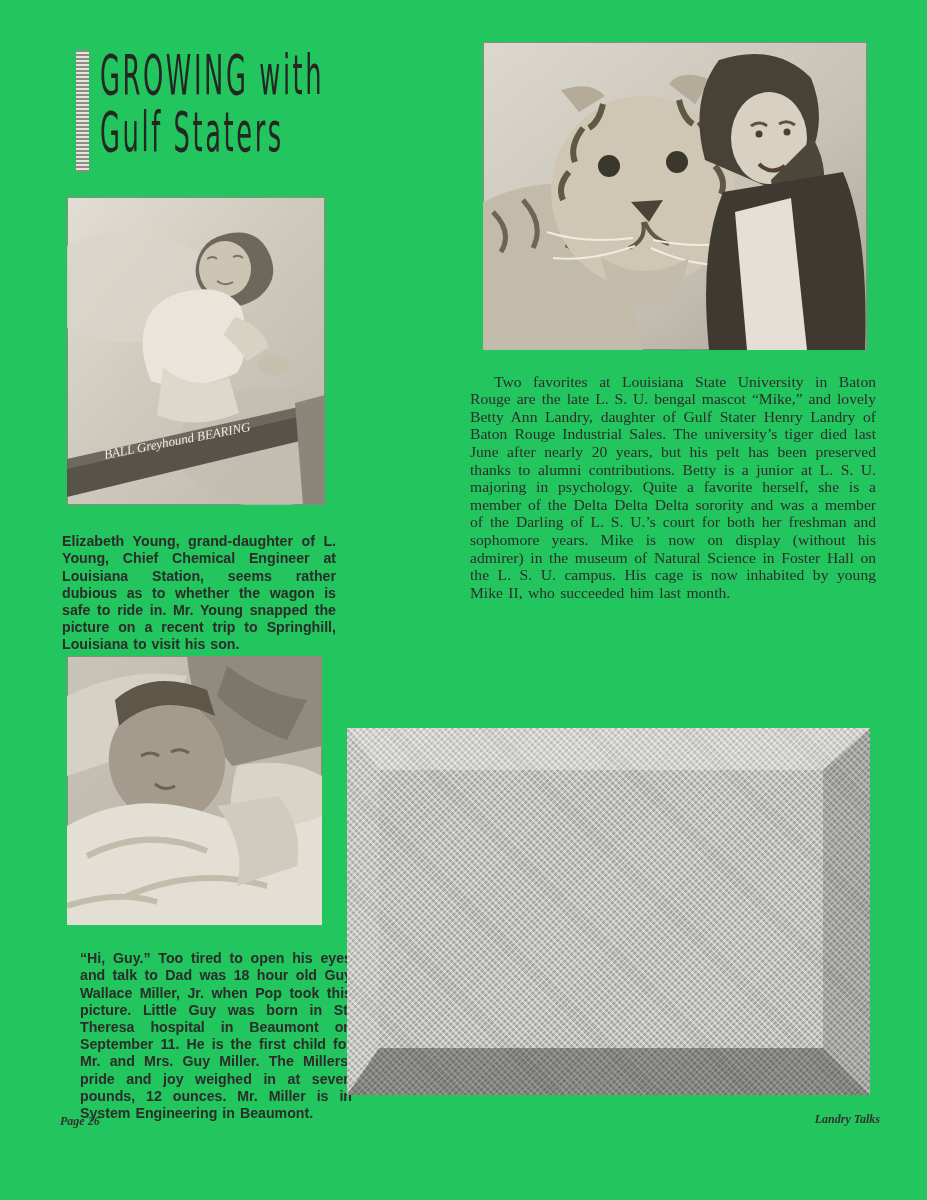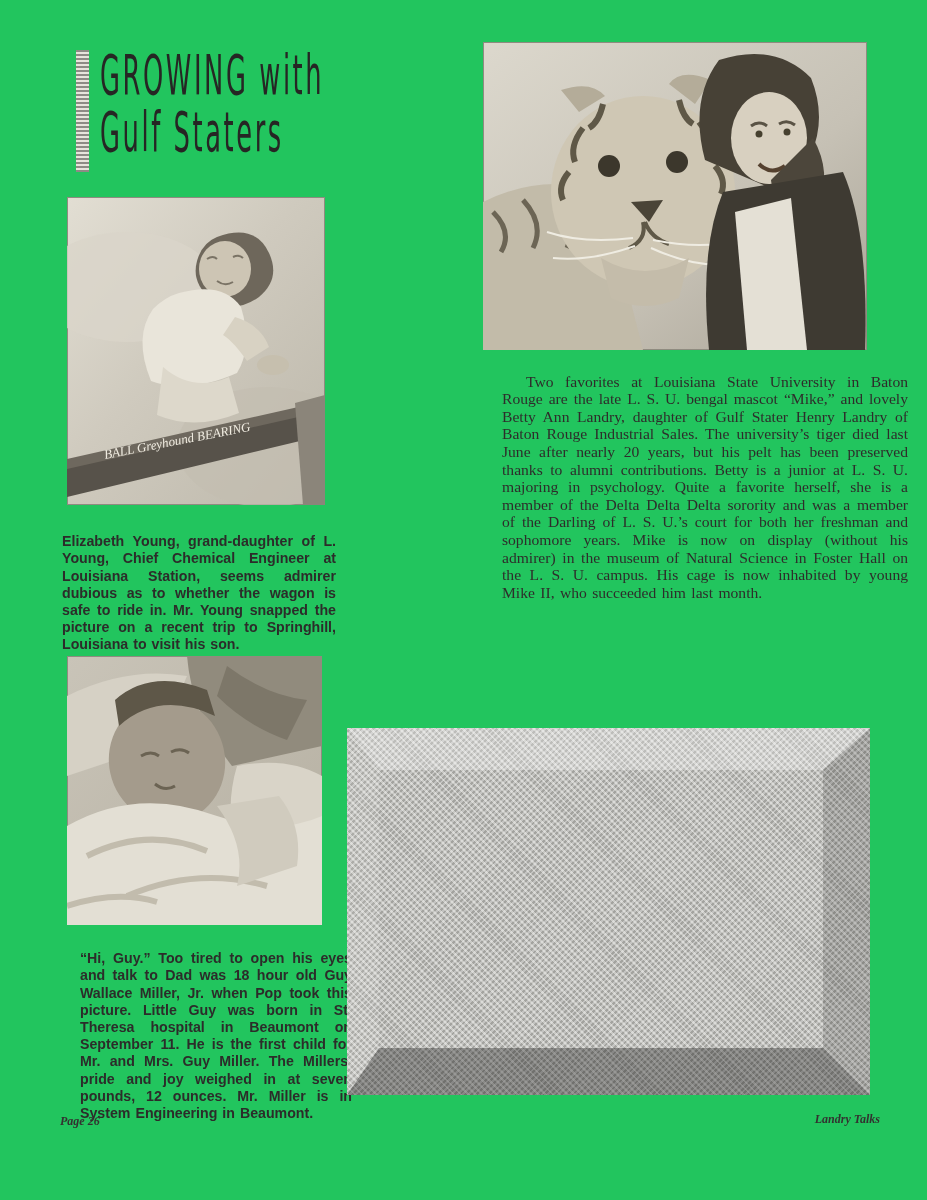--- a/index.html
+++ b/index.html
@@ -40,21 +40,21 @@
     font-weight:bold;font-size:14.2px;line-height:17.2px;
     color:#2c2c2a;text-align:justify;word-spacing:1px;
   }
   .caption-wagon{left:62px;top:519px;width:274px;}
   .caption-baby{left:80px;top:936px;width:272px;}
   
   .article{
     position:absolute;left:470px;top:357px;width:406px;
     font-family:"Liberation Serif",serif;
     font-size:15.6px;line-height:17.6px;color:#2e2d2b;
-    text-align:justify;text-indent:24px;word-spacing:1.5px;margin-left:32px;
+    text-align:justify;text-indent:24px;word-spacing:1.5px;
   }
   
   .sign{
     position:absolute;left:347px;top:728px;width:523px;height:367px;
     background:
       repeating-linear-gradient(135deg,rgba(255,255,255,.35) 0 2px,rgba(0,0,0,0) 2px 4px),
       repeating-linear-gradient(45deg,#c9c9c5 0 2px,#a3a39f 2px 5px);
   }
   .sign-bevel{
     position:absolute;inset:0;box-sizing:border-box;
@@ -128,21 +128,21 @@
       <path d="M168 120 q26 8 34 30 l-22 14 q-14 -20 -24 -26z" fill="#d8d2c3"></path>
       <ellipse cx="206" cy="168" rx="16" ry="10" fill="#c6bfae"></ellipse>
 
       <path d="M0 268 L258 210 L258 238 L0 300 Z" fill="#57524a"></path>
       <path d="M0 262 L258 204 L258 214 L0 272 Z" fill="#6e685e"></path>
       <text x="38" y="262" font-size="13" font-style="italic" font-family="Liberation Serif, serif" fill="#efebe0" transform="rotate(-11 38 262)">BALL Greyhound BEARING</text>
       <path d="M228 206 L258 198 L258 308 L236 308 Z" fill="#8b857a"></path>
     </svg>
   </figure>
 
-  <p class="caption caption-wagon">Elizabeth Young, grand-daughter of L. Young, Chief Chemical Engineer at Louisiana Station, seems admirer dubious as to whether the wagon is safe to ride in. Mr. Young snapped the picture on a recent trip to Springhill, Louisiana to visit his son.</p>
+  <p class="caption caption-wagon">Elizabeth Young, grand-daughter of L. Young, Chief Chemical Engineer at Louisiana Station, seems rather dubious as to whether the wagon is safe to ride in. Mr. Young snapped the picture on a recent trip to Springhill, Louisiana to visit his son.</p>
 
   <figure class="photo photo-tiger">
     <svg width="384" height="308" viewBox="0 0 384 308">
       <defs>
         <linearGradient id="tbg" x1="0" y1="0" x2="1" y2="1">
           <stop offset="0" stop-color="#dcd8cd"></stop>
           <stop offset="0.6" stop-color="#c6c1b5"></stop>
           <stop offset="1" stop-color="#aaa497"></stop>
         </linearGradient>
       </defs>

